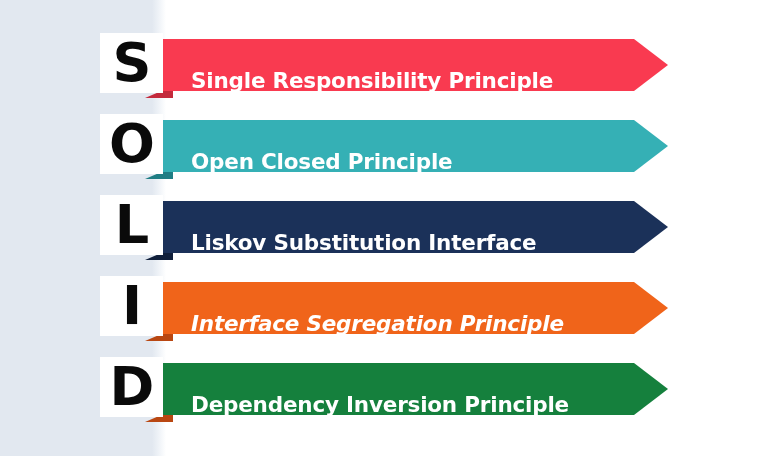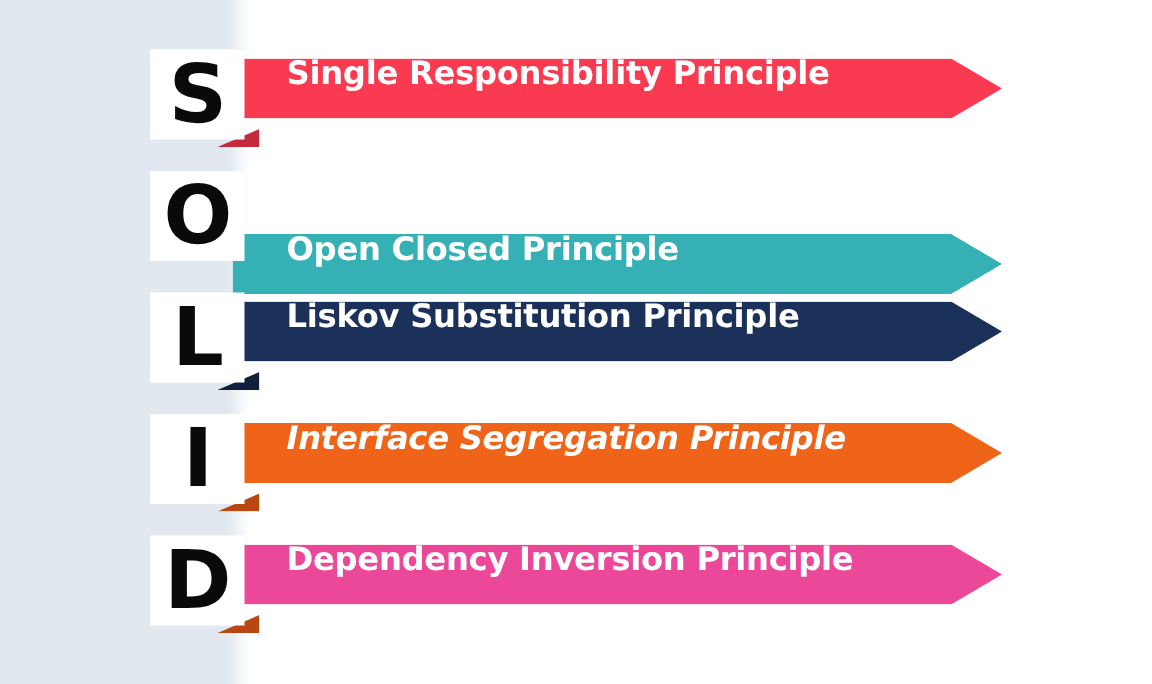--- a/index.html
+++ b/index.html
@@ -86,24 +86,24 @@
     bottom: -11px;
     width: 28px;
     height: 12px;
     z-index: 1;
     clip-path: polygon(0% 100%, 100% 0%, 100% 100%);
   }
 
   
   .arrow {
     position: relative;
-    height: 40px;
+    height: 52px;
     z-index: 2;
     display: flex;
-    align-items: flex-start;
+    align-items: flex-end;
     clip-path: polygon(0 0, calc(100% - 34px) 0, 100% 50%, calc(100% - 34px) 100%, 0 100%);
     box-sizing: border-box;
     padding-left: 36px;
   }
   .arrow-label {
     color: #ffffff;
     font-family: "DejaVu Sans", sans-serif;
     font-weight: bold;
     font-size: 21.5px;
     line-height: 1;
@@ -128,36 +128,36 @@
       <div class="arrow" style="background: rgb(249, 58, 80); width: 513px;">
         <span class="arrow-label">Single Responsibility Principle</span>
       </div>
     </div>
   </div>
 
   <div class="row" style="top: 108px;">
     <div class="letter-card">
       <span class="letter-glyph">O</span>
     </div>
-    <div class="banner-wrap" style="width: 513px; margin-top: 36px;">
+    <div class="banner-wrap" style="width: 513px;">
       <div class="fold" style="background: rgb(31, 125, 132);"></div>
       <div class="arrow" style="background: rgb(53, 176, 181); width: 513px;">
         <span class="arrow-label">Open Closed Principle</span>
       </div>
     </div>
   </div>
 
   <div class="row" style="top: 189px;">
     <div class="letter-card">
       <span class="letter-glyph">L</span>
     </div>
     <div class="banner-wrap" style="width: 513px;">
       <div class="fold" style="background: rgb(16, 31, 59);"></div>
       <div class="arrow" style="background: rgb(27, 49, 89); width: 513px;">
-        <span class="arrow-label">Liskov Substitution Principle</span>
+        <span class="arrow-label">Liskov Substitution Interface</span>
       </div>
     </div>
   </div>
 
   <div class="row" style="top: 270px;">
     <div class="letter-card">
       <span class="letter-glyph">I</span>
     </div>
     <div class="banner-wrap" style="width: 513px;">
       <div class="fold" style="background: rgb(185, 71, 18);"></div>
@@ -166,19 +166,19 @@
       </div>
     </div>
   </div>
 
   <div class="row" style="top: 351px;">
     <div class="letter-card">
       <span class="letter-glyph">D</span>
     </div>
     <div class="banner-wrap" style="width: 513px;">
       <div class="fold" style="background: rgb(185, 71, 18);"></div>
-      <div class="arrow" style="background: #ec4899; width: 513px;">
+      <div class="arrow" style="background: #15803d; width: 513px;">
         <span class="arrow-label">Dependency Inversion Principle</span>
       </div>
     </div>
   </div>
 
 </div>
 
 </body></html>

